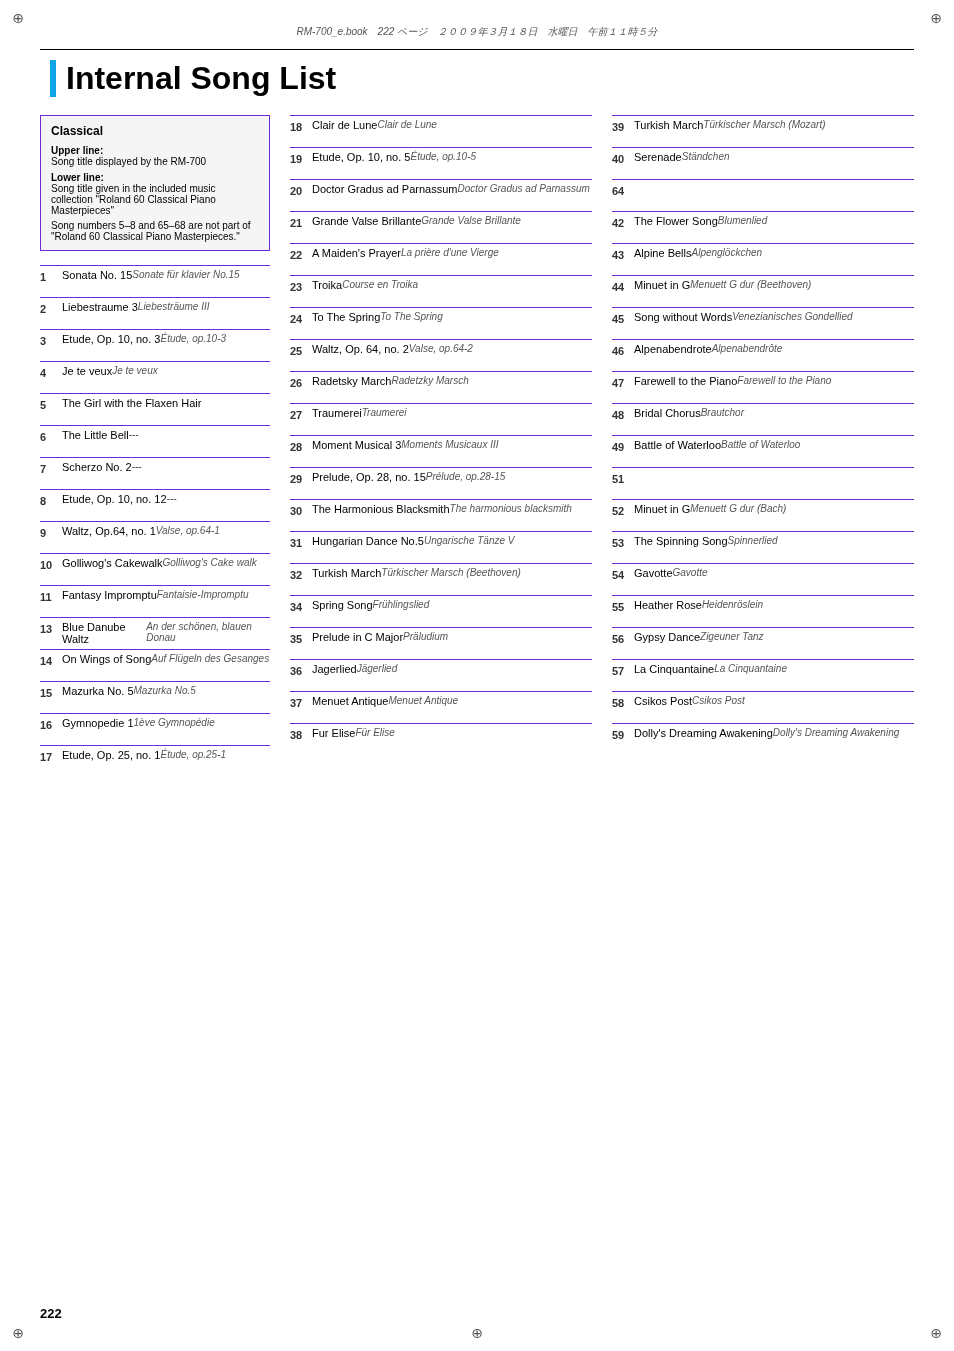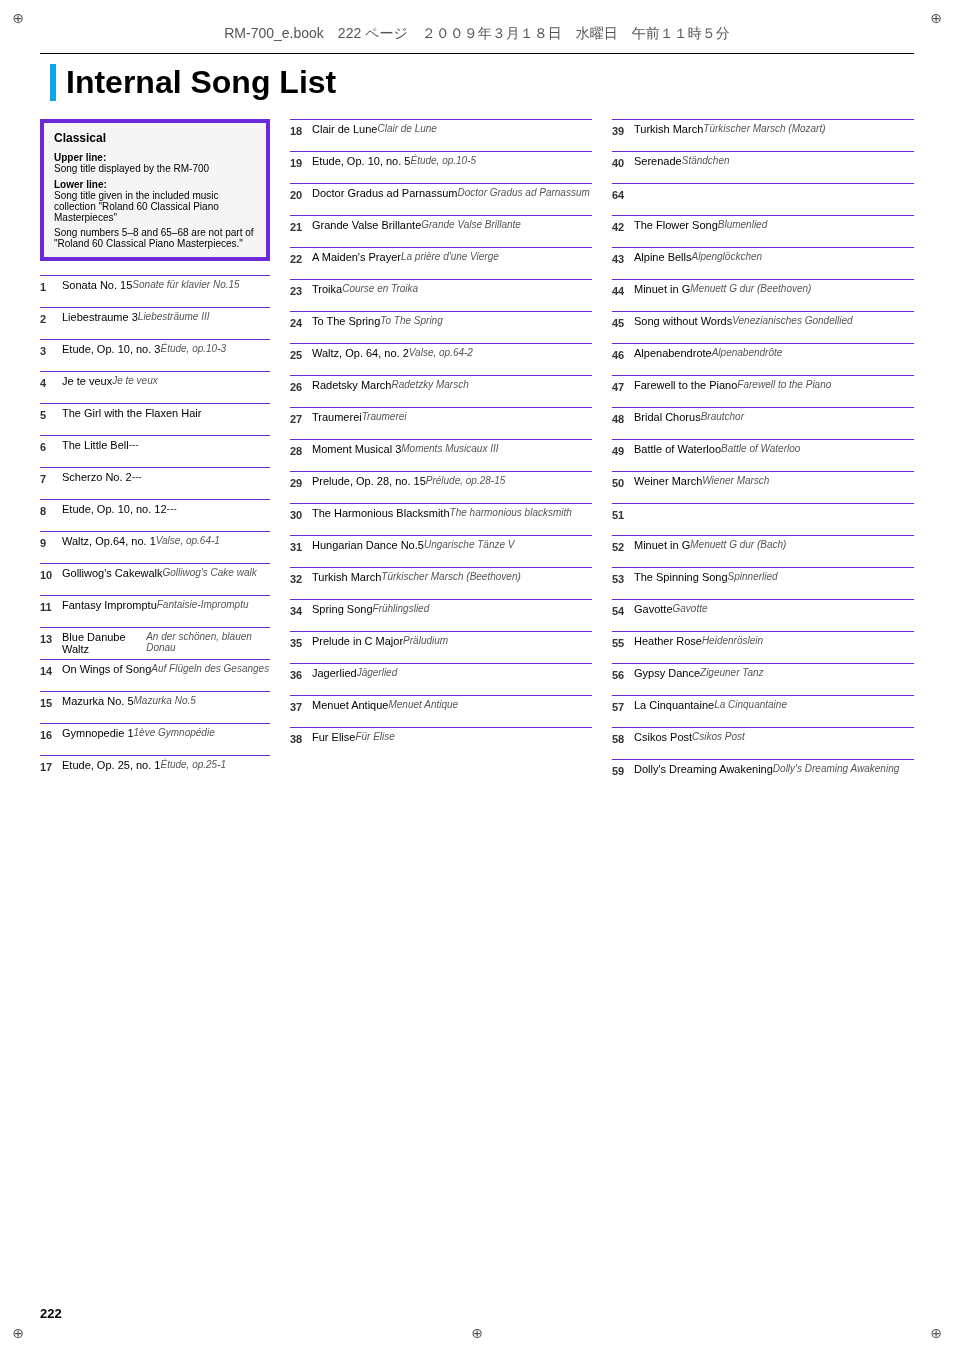--- a/index.html
+++ b/index.html
@@ -31,24 +31,25 @@
       color: #555;
     }
     .corner-tl { top: 8px; left: 8px; }
     .corner-tr { top: 8px; right: 8px; }
     .corner-bl { bottom: 8px; left: 8px; }
     .corner-br { bottom: 8px; right: 8px; }
     .corner-bm { bottom: 8px; left: 50%; transform: translateX(-50%); }
 
     .print-info {
       text-align: center;
-      font-size: 14px;
+      font-size: 10px;
       color: #555;
       margin-bottom: 10px;
       margin-top: 5px;
+      font-style: italic;
     }
 
     h1.page-title {
       font-size: 32px;
       font-weight: bold;
       margin-bottom: 18px;
       margin-left: 10px;
       border-left: 6px solid #0ea5e9;
       padding-left: 10px;
     }
@@ -59,21 +60,21 @@
       align-items: flex-start;
     }
 
     
     .left-col {
       width: 230px;
       flex-shrink: 0;
     }
 
     .classical-box {
-      border: 4px solid #6d28d9;
+      border: 1px solid #6d28d9;
       padding: 8px 10px;
       margin-bottom: 14px;
       background: #f5f5f5;
     }
     .classical-box .box-title {
       font-weight: bold;
       font-size: 12px;
       margin-bottom: 6px;
     }
     .classical-box .legend-item {
@@ -499,27 +500,20 @@
           </div>
         </div>
         <div class="song-entry">
           <span class="song-num">49</span>
           <div class="song-titles">
             <div class="song-upper">Battle of Waterloo</div>
             <div class="song-lower">Battle of Waterloo</div>
           </div>
         </div>
         <div class="song-entry">
-          <span class="song-num">50</span>
-          <div class="song-titles">
-            <div class="song-upper">Weiner March</div>
-            <div class="song-lower">Wiener Marsch</div>
-          </div>
-        </div>
-        <div class="song-entry">
           <span class="song-num">51</span>
         </div>
         <div class="song-entry">
           <span class="song-num">52</span>
           <div class="song-titles">
             <div class="song-upper">Minuet in G</div>
             <div class="song-lower">Menuett G dur (Bach)</div>
           </div>
         </div>
         <div class="song-entry">

